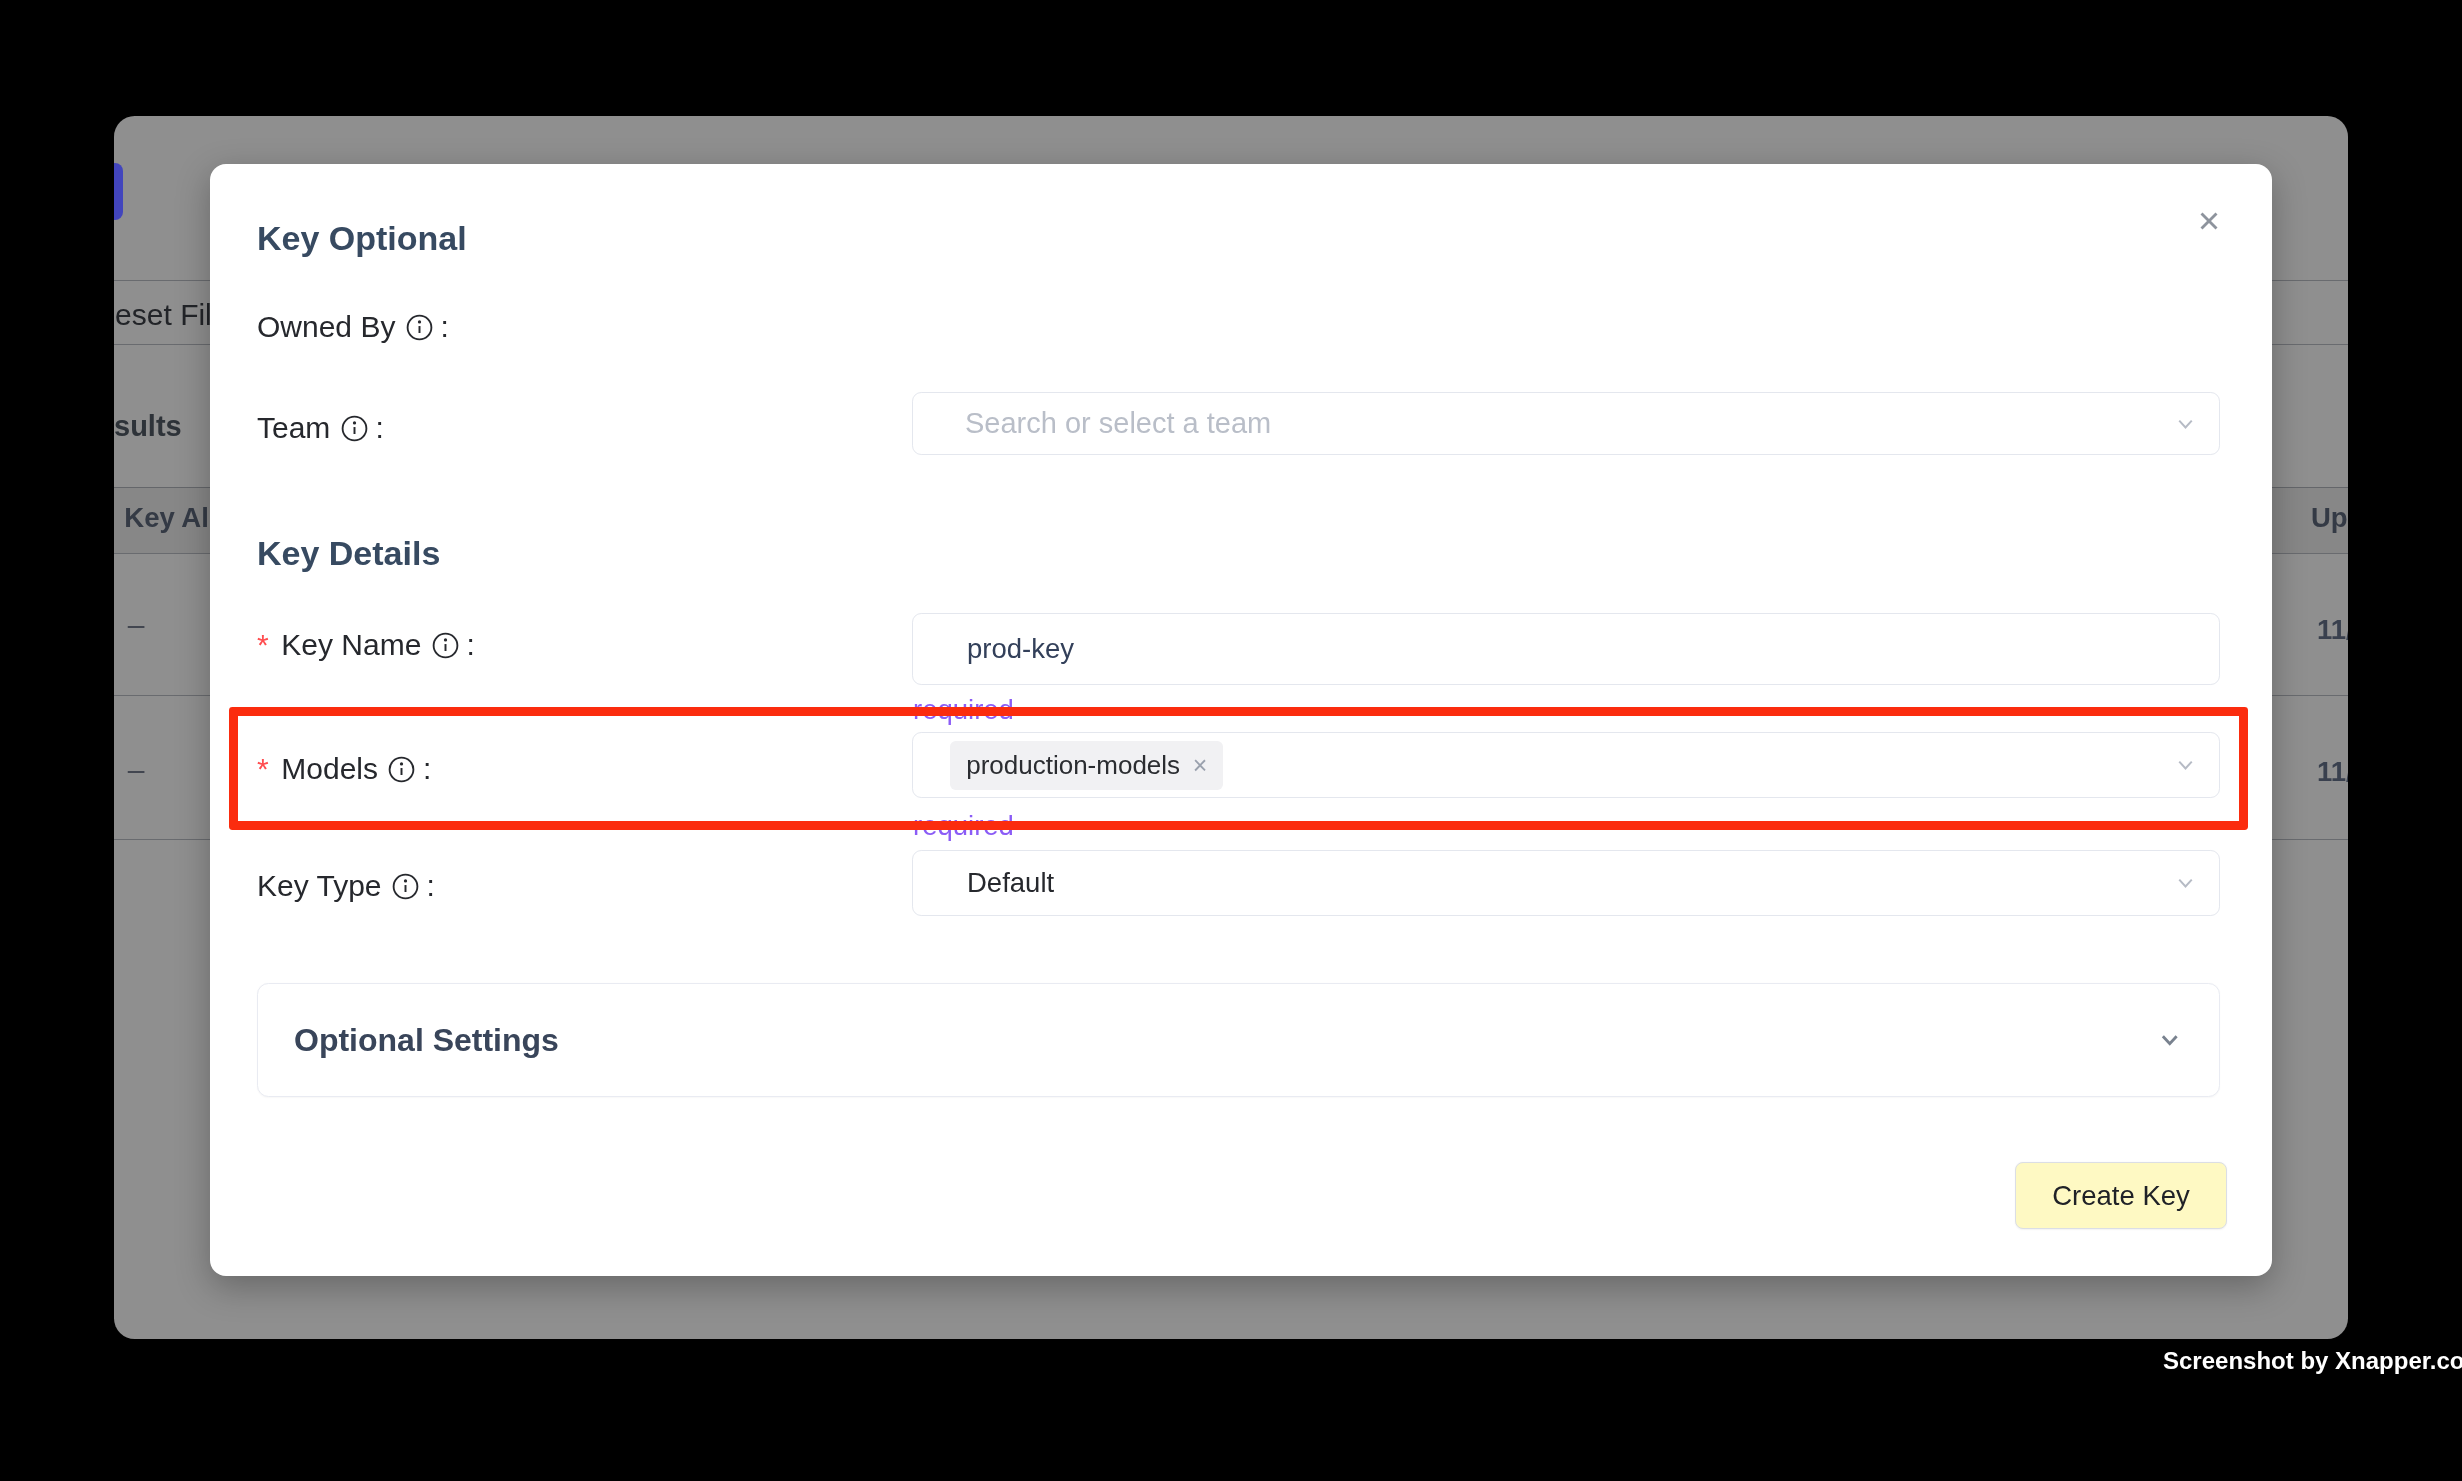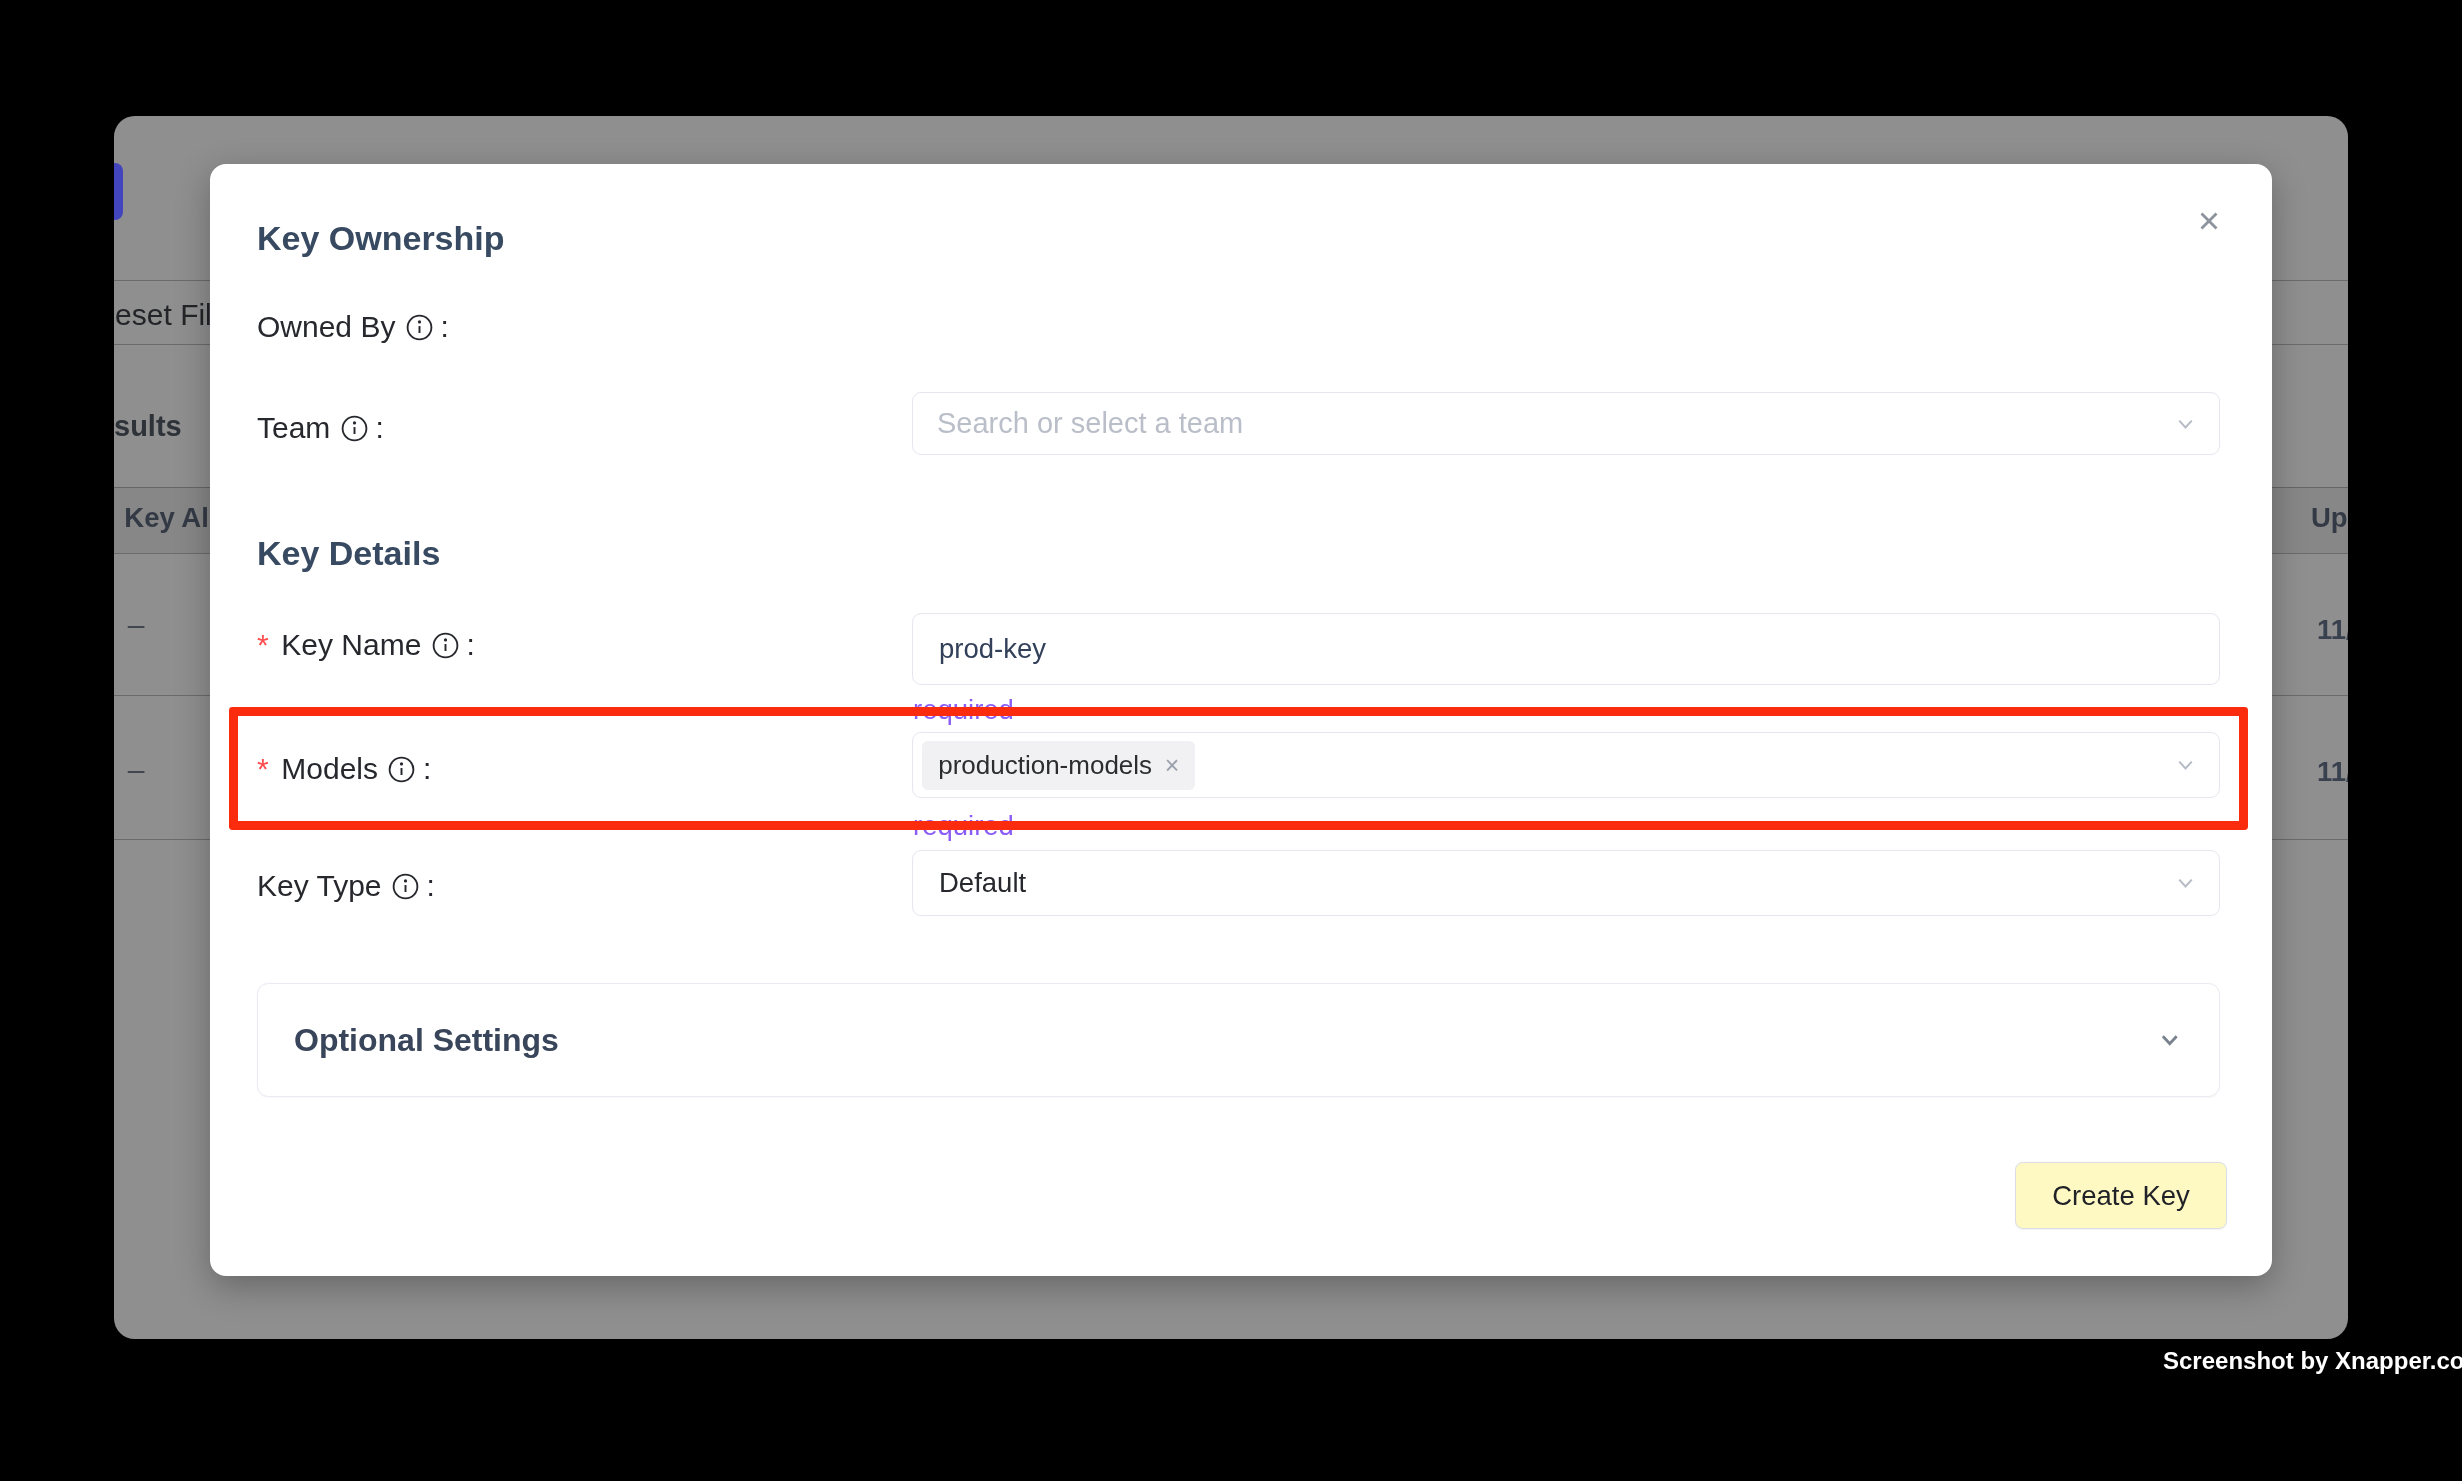--- a/index.html
+++ b/index.html
@@ -35,21 +35,21 @@
   .radio-group{position:absolute;left:702px;top:143px;display:flex;align-items:center;gap:36px;}
   .radio-opt{display:flex;align-items:center;gap:17px;cursor:pointer;}
   .radio{width:32px;height:32px;border-radius:50%;flex:0 0 auto;position:relative;
     background:#fff;border:1.7px solid #d6d9de;}
   .radio.on{background:#1677ff;border:none;}
   .radio.on::after{content:"";position:absolute;left:50%;top:50%;width:11px;height:11px;
     border-radius:50%;background:#fff;transform:translate(-50%,-50%);}
   .radio-label{font-size:30px;color:#202226;}
 
   .field-box{position:absolute;left:702px;width:1308px;background:#fff;
-    border:1.1px solid #e4e7ee;border-radius:9.2px;display:flex;align-items:center;}
+    border:1.1px solid #e4e7ee;border-radius:9.2px;display:flex;align-items:center;padding-left:28px;}
   .chev{position:absolute;right:20.7px;top:50%;transform:translateY(-50%);}
   .placeholder{padding-left:24px;font-size:29px;color:#b9bec8;}
   .input-text{padding-left:26px;font-size:27.5px;color:#33405a;}
   .select-text{padding-left:26px;font-size:27.5px;color:#26282d;}
   .req-hint{position:absolute;left:703px;font-size:27.5px;color:#8b5cf6;}
 
   .tag{margin-left:9.2px;height:49px;background:#f1f1f3;border-radius:5.7px;display:flex;
     align-items:center;padding:0 16px;gap:12.6px;}
   .tag-text{font-size:26px;color:#2b2d31;}
   .tag-x{font-size:25px;color:#9aa1ad;cursor:pointer;}
@@ -89,21 +89,21 @@
   <div class="bg-frag frag-dash" style="left:13.8px;top:492px">–</div>
   <div class="bg-frag frag-date" style="left:2203px;top:498px">11/</div>
   <div class="bg-line" style="top:579px"></div>
   <div class="bg-frag frag-dash" style="left:13.8px;top:637px">–</div>
   <div class="bg-frag frag-date" style="left:2203px;top:640px">11/</div>
   <div class="bg-line" style="top:723px"></div>
 </div>
 
 <div class="modal">
 
-  <div class="modal-title" style="top:55px">Key Ownership</div>
+  <div class="modal-title" style="top:55px">Key Optional</div>
 
   <div class="close-btn">
     <svg width="30" height="30" viewBox="0 0 52 52">
       <line x1="13" y1="13" x2="39" y2="39" stroke="#8e949d" stroke-width="5"></line>
       <line x1="39" y1="13" x2="13" y2="39" stroke="#8e949d" stroke-width="5"></line>
     </svg>
   </div>
 
   <div class="form-label" style="top:146px">
     <span>Owned By</span>

